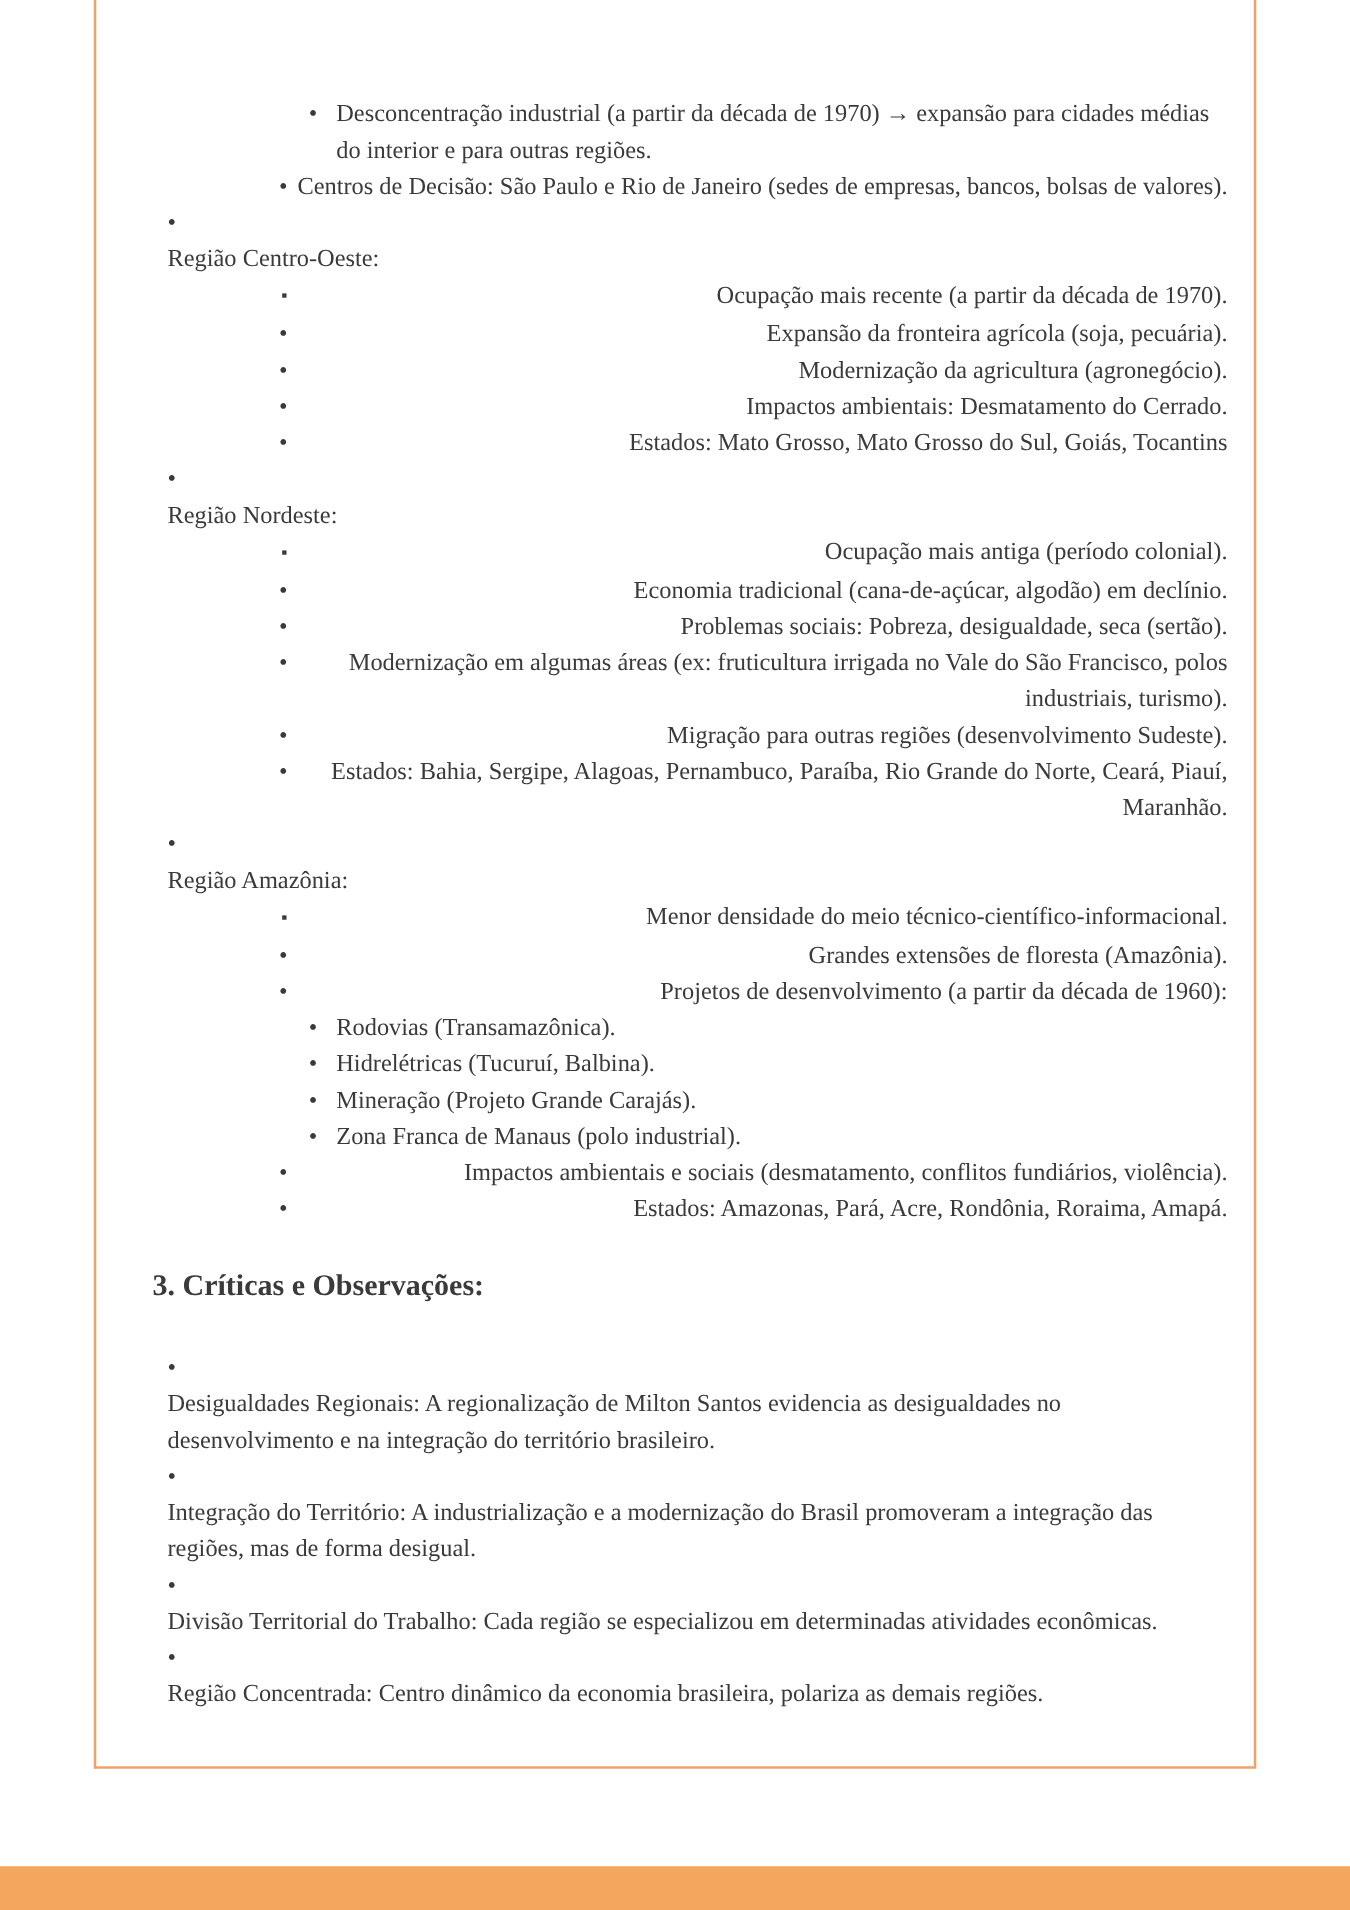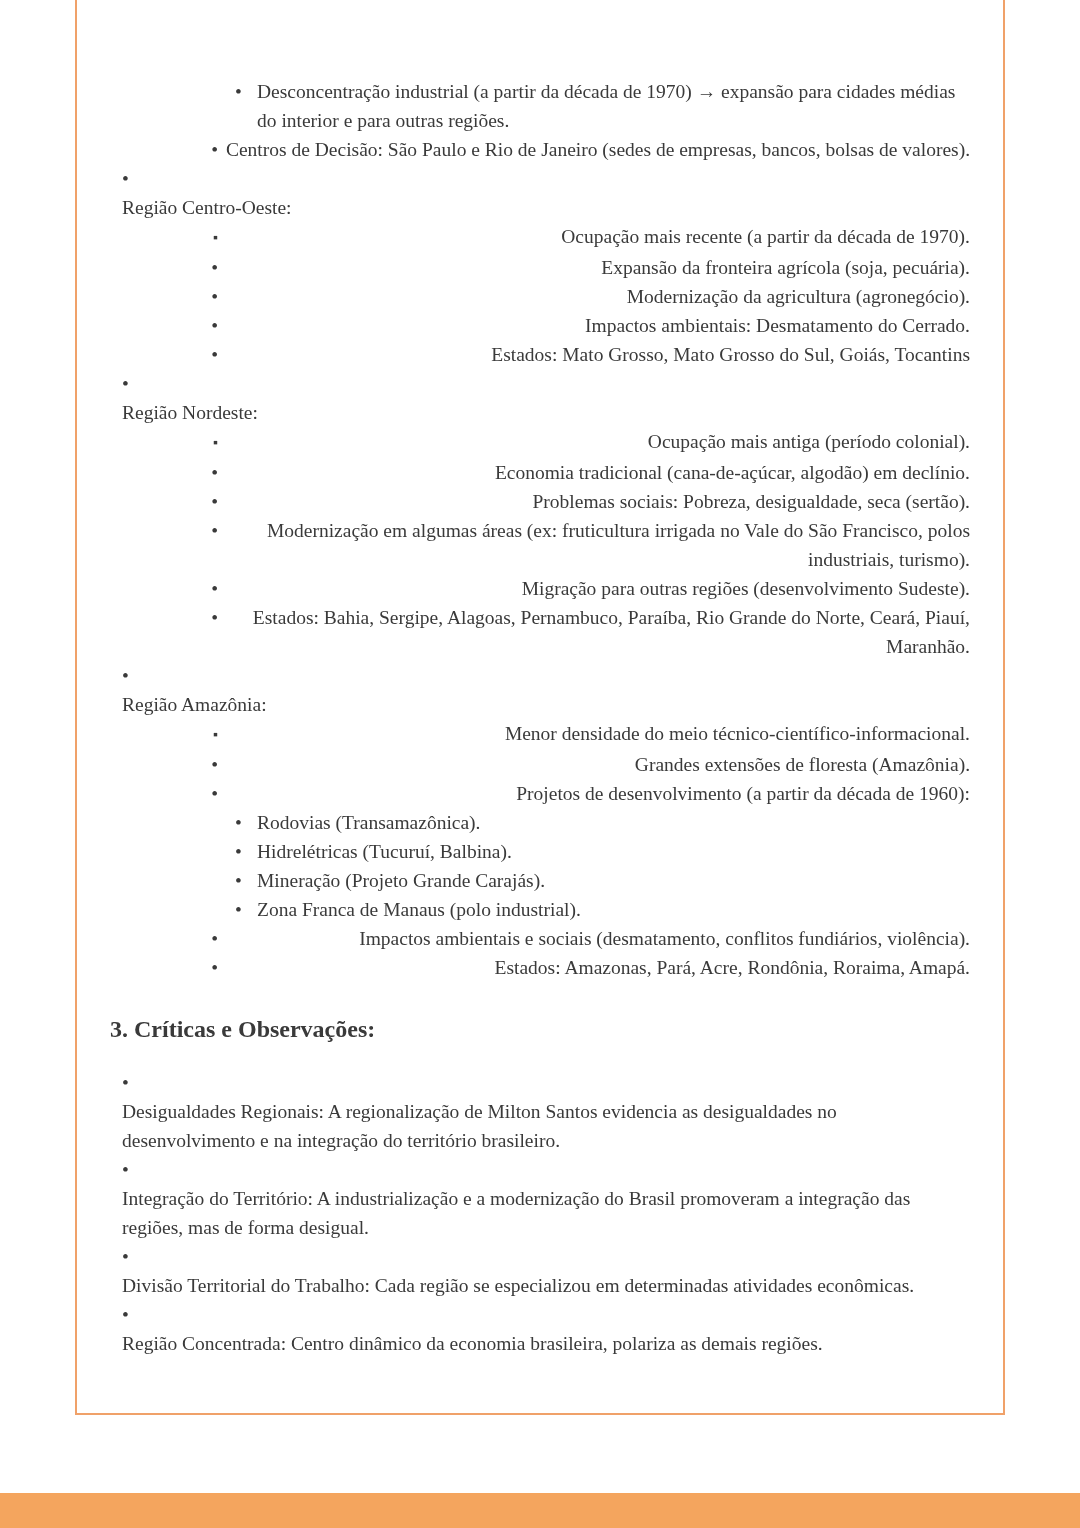--- a/index.html
+++ b/index.html
@@ -28,21 +28,21 @@
   .footer-bar {
     position: absolute;
     left: 0;
     top: 1493px;
     width: 1080px;
     height: 35px;
     background: #f4a55e;
   }
   .content {
     position: absolute;
-    left: 110px;
+    left: 122px;
     top: 77px;
     width: 860px;
     font-size: 19.5px;
     line-height: 29px;
   }
   .li {
     display: flex;
     align-items: flex-start;
   }
   .li .mk {
@@ -66,21 +66,21 @@
     top: -1px;
   }
   .first-sub { margin-top: 0; }
   .txt { flex: 1 1 auto; }
   .section-heading {
     font-weight: bold;
     font-size: 24px;
     margin-top: 33px;
     line-height: 29px;
   }
-  .criticas-list { margin-top: 24px; }
+  .criticas-list { margin-top: 36px; }
 </style>
 </head>
 <body>
 
 <div class="page-frame"></div>
 
 <div class="content">
 
   <div class="li l3">
     <span class="mk disc"></span>

